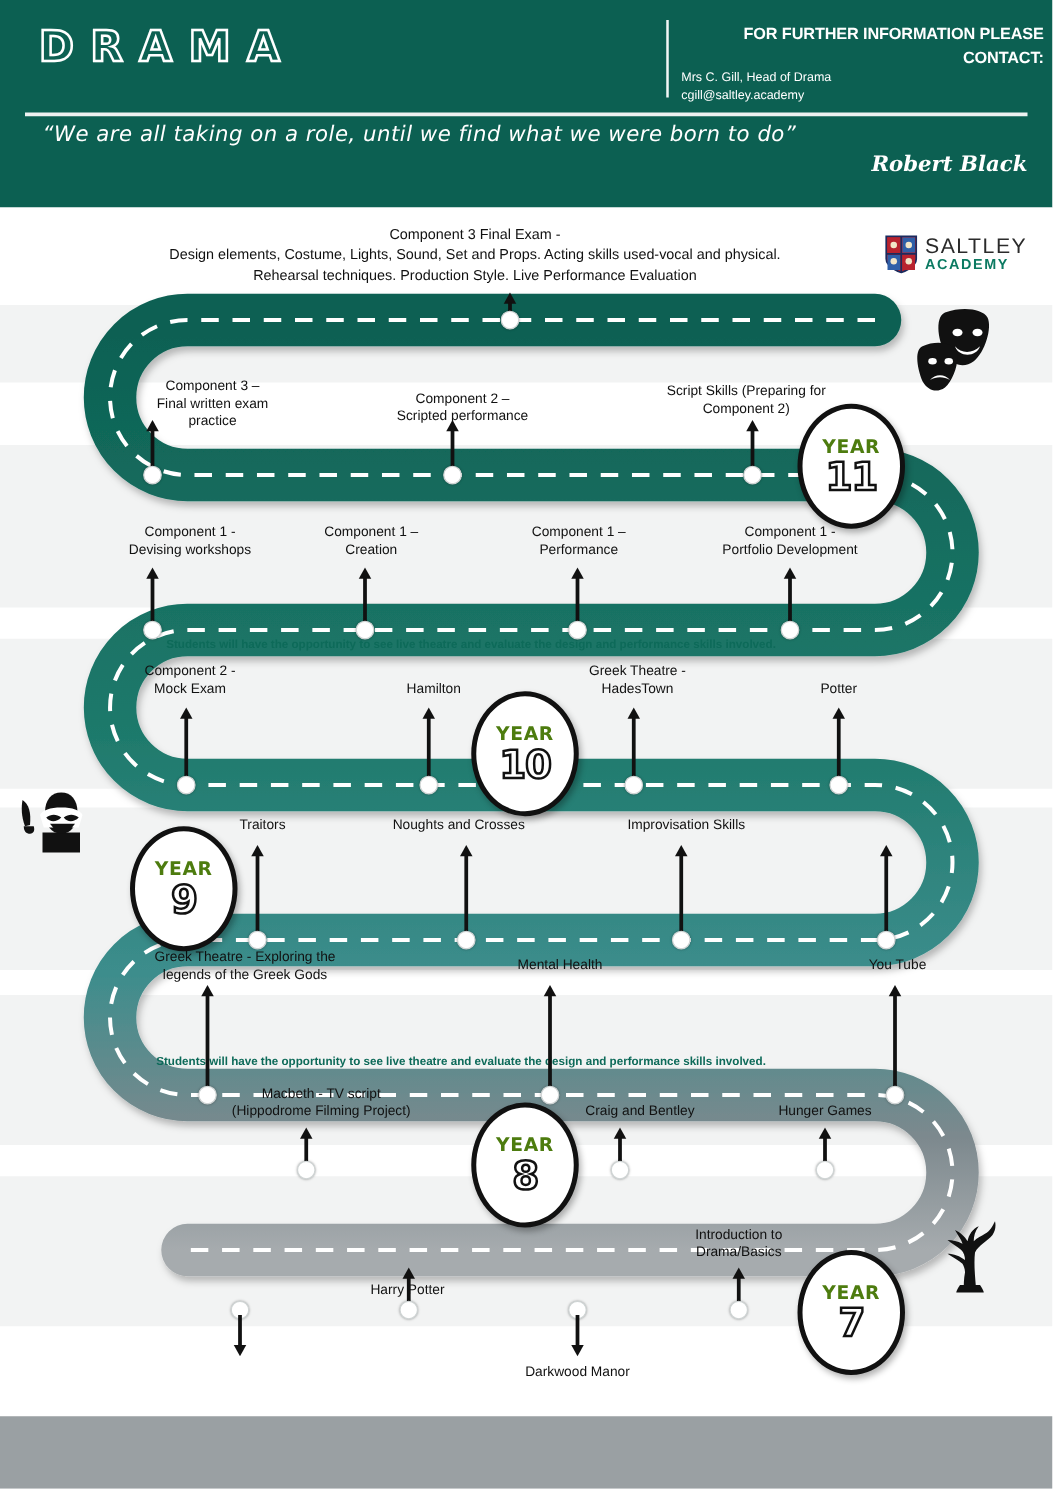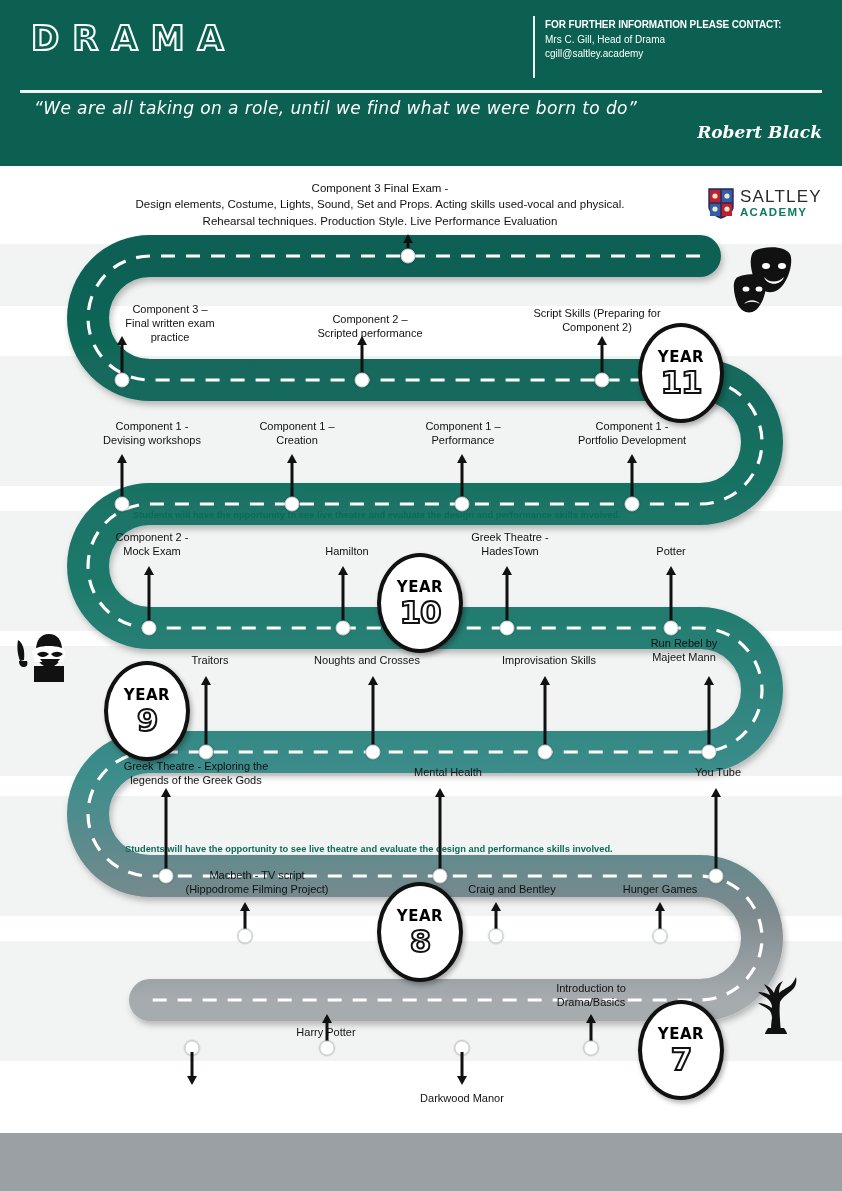--- a/index.html
+++ b/index.html
@@ -8,21 +8,21 @@
 
   
   .header{position:absolute;left:0;top:0;width:842px;height:166px;background:#0c6052;}
   .hdr-title{position:absolute;left:28px;top:18px;font-size:34px;font-weight:700;
              letter-spacing:7px;color:#fff;
              -webkit-text-stroke:0px;font-family:"DejaVu Sans",sans-serif;}
   .hdr-title .ltr{display:inline-block;position:relative;color:transparent;
                   -webkit-text-stroke:2px #fff;padding:0 3px;}
   .hdr-divider{position:absolute;left:533px;top:16px;width:2px;height:62px;background:#fff;opacity:.95;}
   .hdr-contact{position:absolute;left:545px;top:18px;width:290px;color:#fff;line-height:1.45;}
-  .hdr-contact .c1{font-size:10px;font-weight:700;letter-spacing:-0.1px;}
+  .hdr-contact .c1{font-size:13px;font-weight:700;letter-spacing:-0.1px;text-align:right;}
   .hdr-contact .c2{font-size:10px;font-weight:400;}
   .hdr-contact .c3{font-size:10px;font-weight:400;}
   .hdr-rule{position:absolute;left:20px;top:90px;width:802px;height:3px;background:#eef2f1;}
   .hdr-quote{position:absolute;left:34px;top:98px;font-size:17px;color:#fff;
              font-family:"DejaVu Sans",sans-serif;font-style:italic;letter-spacing:.4px;}
   .hdr-author{position:absolute;right:20px;top:122px;font-size:17px;color:#fff;
               font-family:"DejaVu Serif",serif;font-style:italic;font-weight:700;}
 
   
   .canvas{position:absolute;left:0;top:166px;width:842px;height:955px;background:#fff;}
@@ -46,21 +46,21 @@
   .pin{position:absolute;width:0;height:0;transform:translateX(-50%);
        border-left:5px solid transparent;border-right:5px solid transparent;}
   .pin.up{border-bottom:9px solid #111;}
   .pin.down{border-top:9px solid #111;}
 
   
   .year{position:absolute;width:78px;height:92px;border-radius:50%;background:#fff;
         border:4px solid #111;transform:translate(-50%,-50%);
         display:flex;flex-direction:column;align-items:center;justify-content:center;
         box-shadow:2px 3px 5px rgba(0,0,0,.3);z-index:8;}
-  .year .yw{font-size:15px;font-weight:700;letter-spacing:.5px;color:#000000;
+  .year .yw{font-size:15px;font-weight:700;letter-spacing:.5px;color:#4d7c0f;
             font-family:"DejaVu Sans",sans-serif;}
   .year .yn{font-size:31px;font-weight:700;line-height:1;margin-top:1px;
             color:transparent;-webkit-text-stroke:2px #111;
             font-family:"DejaVu Sans",sans-serif;letter-spacing:-1px;}
 
   
   .logo{position:absolute;left:708px;top:22px;display:flex;align-items:center;gap:6px;}
   .crest{width:26px;height:31px;}
   .logo-txt .l1{font-size:17px;letter-spacing:1.2px;color:#2b2b2b;line-height:1;}
   .logo-txt .l2{font-size:11.5px;font-weight:700;letter-spacing:1.3px;color:#0c7a62;line-height:1.3;}
@@ -296,22 +296,20 @@
   <div class="lbl" style="left:367px;top:487px;width:190px;">Noughts and Crosses</div>
   <div class="pin up" style="left:373px;top:510px;"></div>
   <div class="stem" style="left:373px;top:518px;height:62px;"></div>
   <div class="marker" style="left:373px;top:586px;"></div>
 
   <div class="lbl" style="left:549px;top:487px;width:180px;">Improvisation Skills</div>
   <div class="pin up" style="left:545px;top:510px;"></div>
   <div class="stem" style="left:545px;top:518px;height:62px;"></div>
   <div class="marker" style="left:545px;top:586px;"></div>
 
-  <div class="lbl" style="left:684px;top:470px;width:150px;">Run Rebel by
-Majeet Mann</div>
   <div class="pin up" style="left:709px;top:510px;"></div>
   <div class="stem" style="left:709px;top:518px;height:62px;"></div>
   <div class="marker" style="left:709px;top:586px;"></div>
 
   <div class="lbl" style="left:196px;top:593px;width:220px;">Greek Theatre - Exploring the
 legends of the Greek Gods</div>
   <div class="pin up" style="left:166px;top:622px;"></div>
   <div class="stem" style="left:166px;top:630px;height:74px;"></div>
   <div class="marker" style="left:166px;top:710px;"></div>
 

